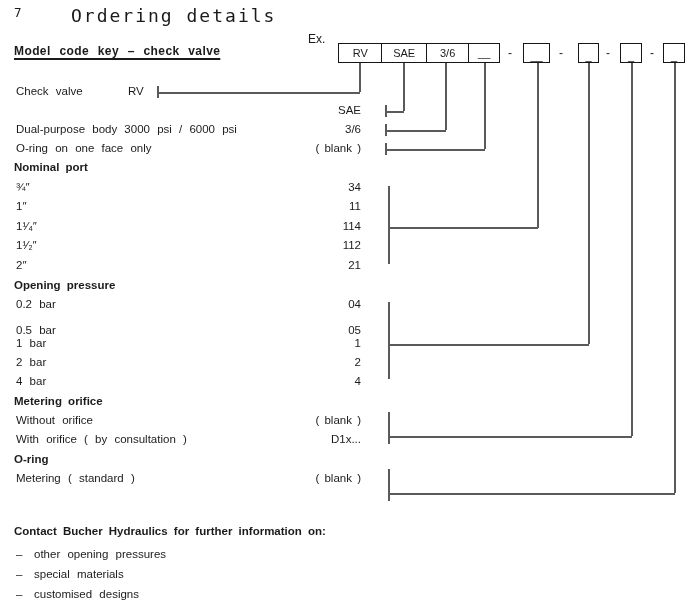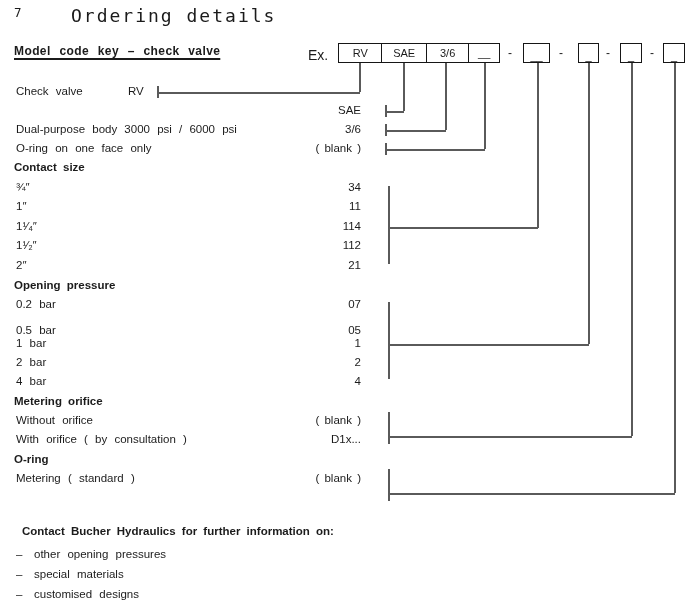--- a/index.html
+++ b/index.html
@@ -4,21 +4,21 @@
 <style>
   html,body{margin:0;padding:0;background:#fff;}
   .page{position:relative;width:698px;height:611px;background:#ffffff;
         font-family:"Liberation Sans","DejaVu Sans",sans-serif;color:#1b1b1b;overflow:hidden;}
   .mono{font-family:"DejaVu Sans Mono","Liberation Mono",monospace;}
   .abs{position:absolute;white-space:nowrap;}
   .sec-num{left:14px;top:5px;font-size:12.5px;letter-spacing:2px;}
   .sec-title{left:71px;top:5px;font-size:18px;letter-spacing:2px;}
   .model-heading{left:14px;top:44px;font-size:12px;font-weight:bold;word-spacing:5px;letter-spacing:.4px;
                  text-decoration:underline;text-underline-offset:3px;text-decoration-thickness:1.5px;}
-  .ex-label{left:308px;top:47px;font-size:14px;}
+  .ex-label{left:308px;top:32px;font-size:12px;}
   .codebox{position:absolute;top:43px;height:20px;border:1.5px solid #161616;box-sizing:border-box;
            display:flex;align-items:center;background:#fff;}
   .cell{height:100%;display:flex;align-items:center;justify-content:center;
         font-size:11px;box-sizing:border-box;border-right:1.5px solid #161616;}
   .cell:last-child{border-right:none;}
   .sbox{position:absolute;top:43px;height:20px;border:1.5px solid #161616;box-sizing:border-box;
         display:flex;align-items:flex-end;justify-content:center;font-size:11px;background:#fff;}
   .dash-sep{font-size:12px;top:46px;}
   .row{position:absolute;left:0;width:698px;height:16px;font-size:11.5px;}
   .row .lbl{position:absolute;left:16px;word-spacing:4px;white-space:nowrap;}
@@ -97,21 +97,21 @@
   </div>
   <div class="row" style="top:123px;">
     <span class="lbl">Dual-purpose body 3000 psi / 6000 psi</span>
     <span class="val">3/6</span>
   </div>
   <div class="row" style="top:142px;">
     <span class="lbl">O-ring on one face only</span>
     <span class="val">( blank )</span>
   </div>
 
-  <div class="heading-row" style="top:161px;">Contact size</div>
+  <div class="heading-row" style="top:161px;">Nominal port</div>
   <div class="row" style="top:181px;">
     <span class="lbl">¾″</span>
     <span class="val">34</span>
   </div>
   <div class="row" style="top:200px;">
     <span class="lbl">1″</span>
     <span class="val">11</span>
   </div>
   <div class="row" style="top:220px;text-decoration:underline;">
     <span class="lbl">1¹⁄₄″</span>
@@ -122,21 +122,21 @@
     <span class="val">112</span>
   </div>
   <div class="row" style="top:259px;">
     <span class="lbl">2″</span>
     <span class="val">21</span>
   </div>
 
   <div class="heading-row" style="top:279px;">Opening pressure</div>
   <div class="row" style="top:298px;">
     <span class="lbl">0.2 bar</span>
-    <span class="val">07</span>
+    <span class="val">04</span>
   </div>
   <div class="row" style="top:324px;">
     <span class="lbl">0.5 bar</span>
     <span class="val">05</span>
   </div>
   <div class="row" style="top:337px;">
     <span class="lbl">1 bar</span>
     <span class="val">1</span>
   </div>
   <div class="row" style="top:356px;">
@@ -157,21 +157,21 @@
     <span class="lbl">With orifice ( by consultation )</span>
     <span class="val">D1x...</span>
   </div>
 
   <div class="heading-row" style="top:453px;">O-ring</div>
   <div class="row" style="top:472px;">
     <span class="lbl">Metering ( standard )</span>
     <span class="val">( blank )</span>
   </div>
 
-  <div class="footer-head" style="top:525px;margin-left:8px;">Contact Bucher Hydraulics for further information on:</div>
+  <div class="footer-head" style="top:525px;">Contact Bucher Hydraulics for further information on:</div>
   <div class="bullet-row" style="top:548px;">
     <span class="dash">–</span>
     <span class="btxt">other opening pressures</span>
   </div>
   <div class="bullet-row" style="top:568px;">
     <span class="dash">–</span>
     <span class="btxt">special materials</span>
   </div>
   <div class="bullet-row" style="top:588px;">
     <span class="dash">–</span>

